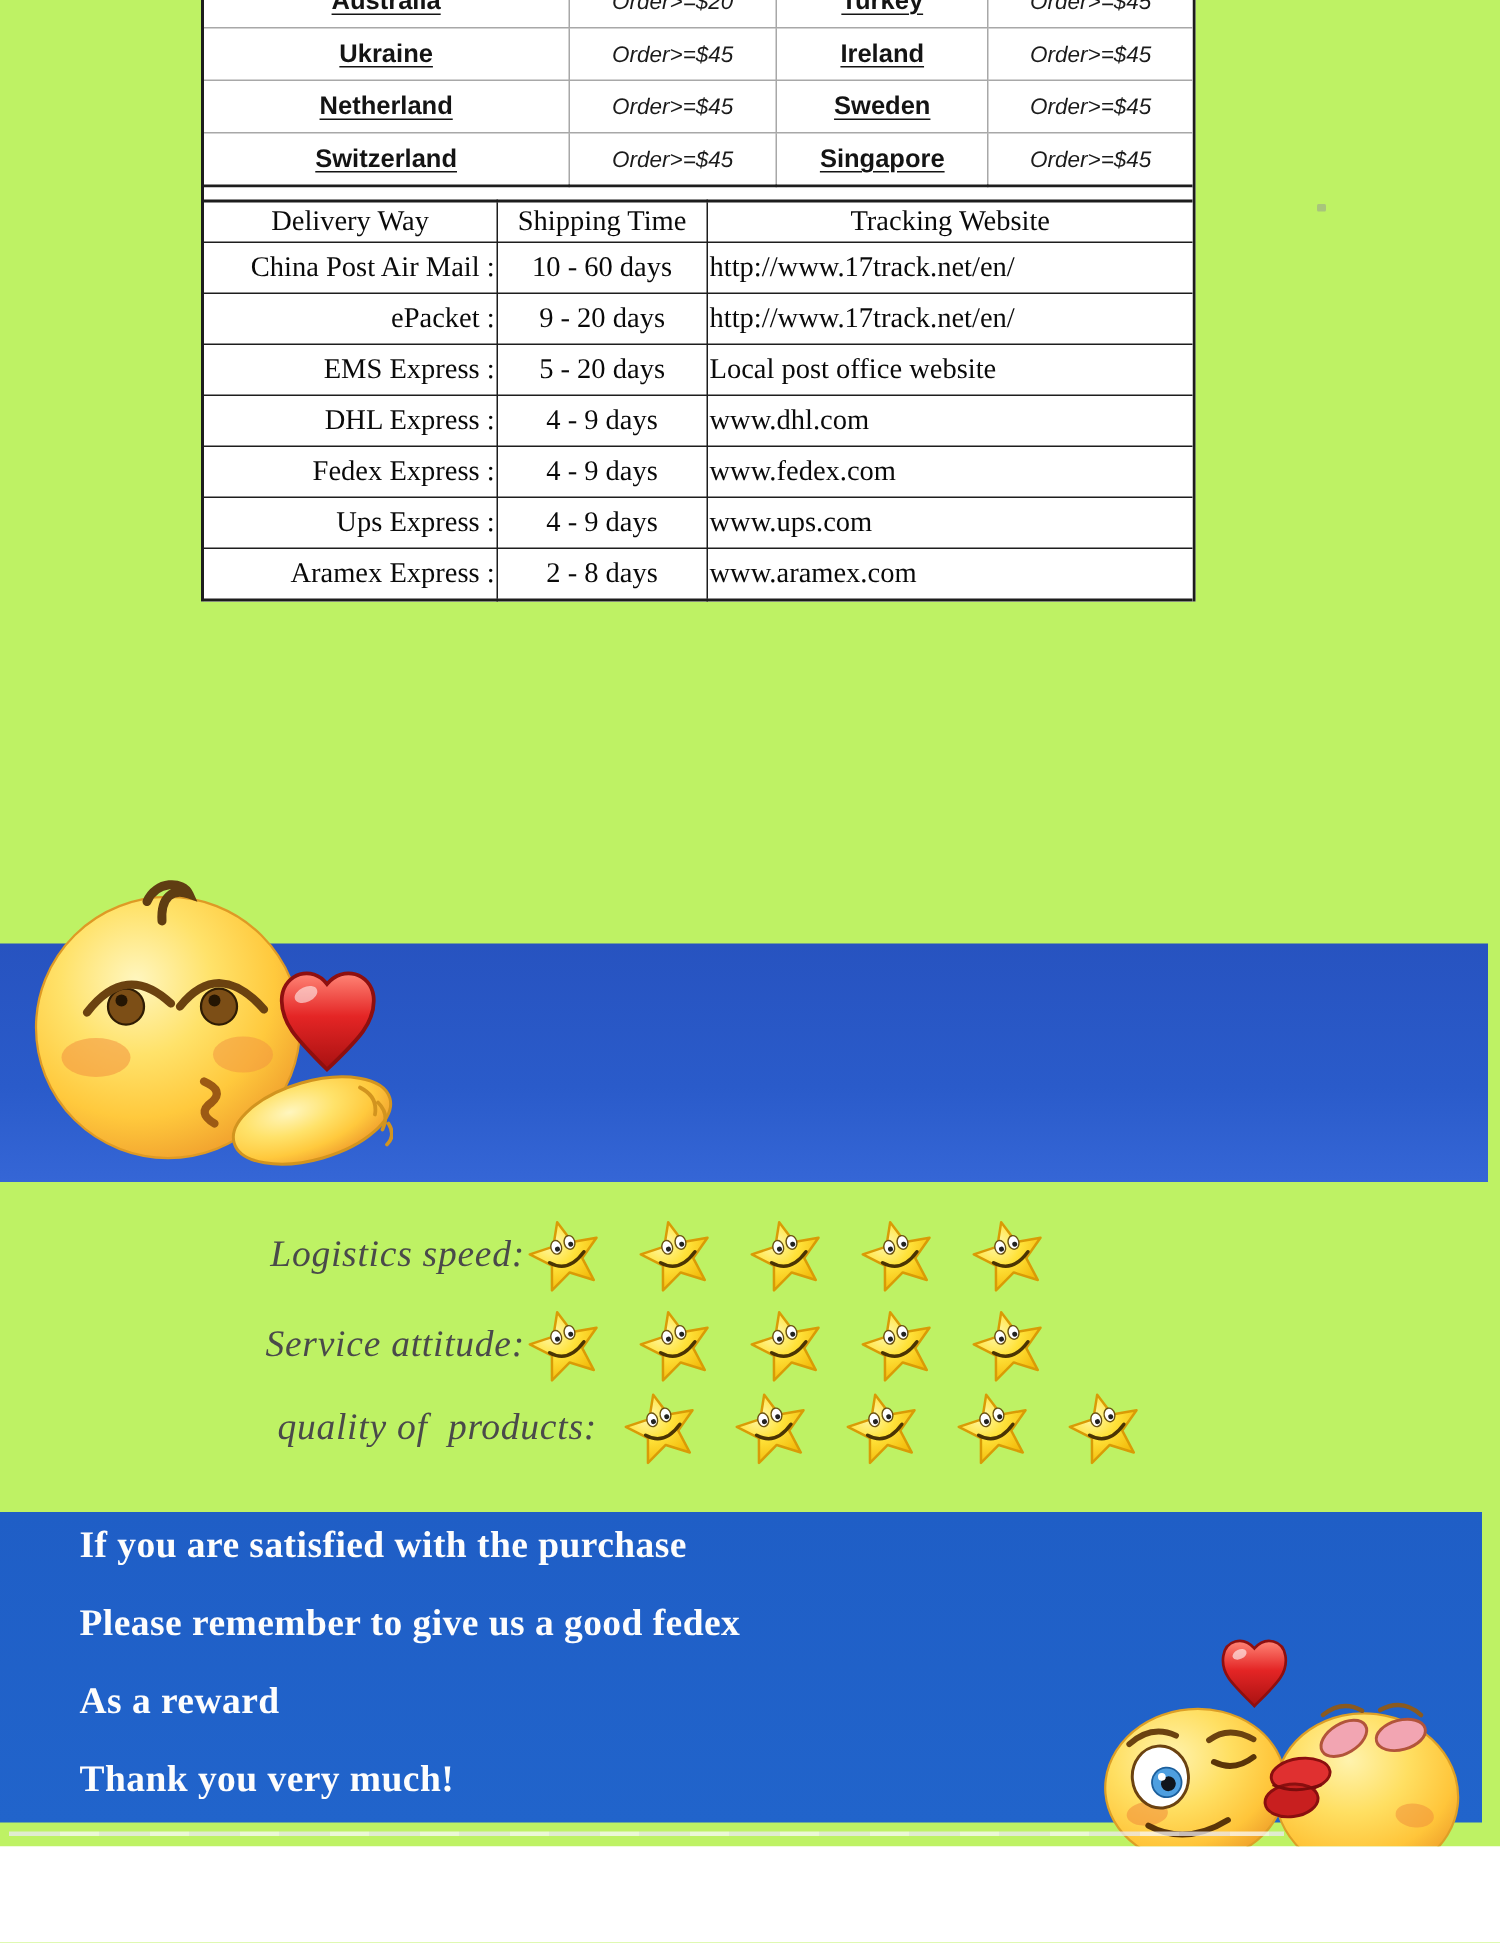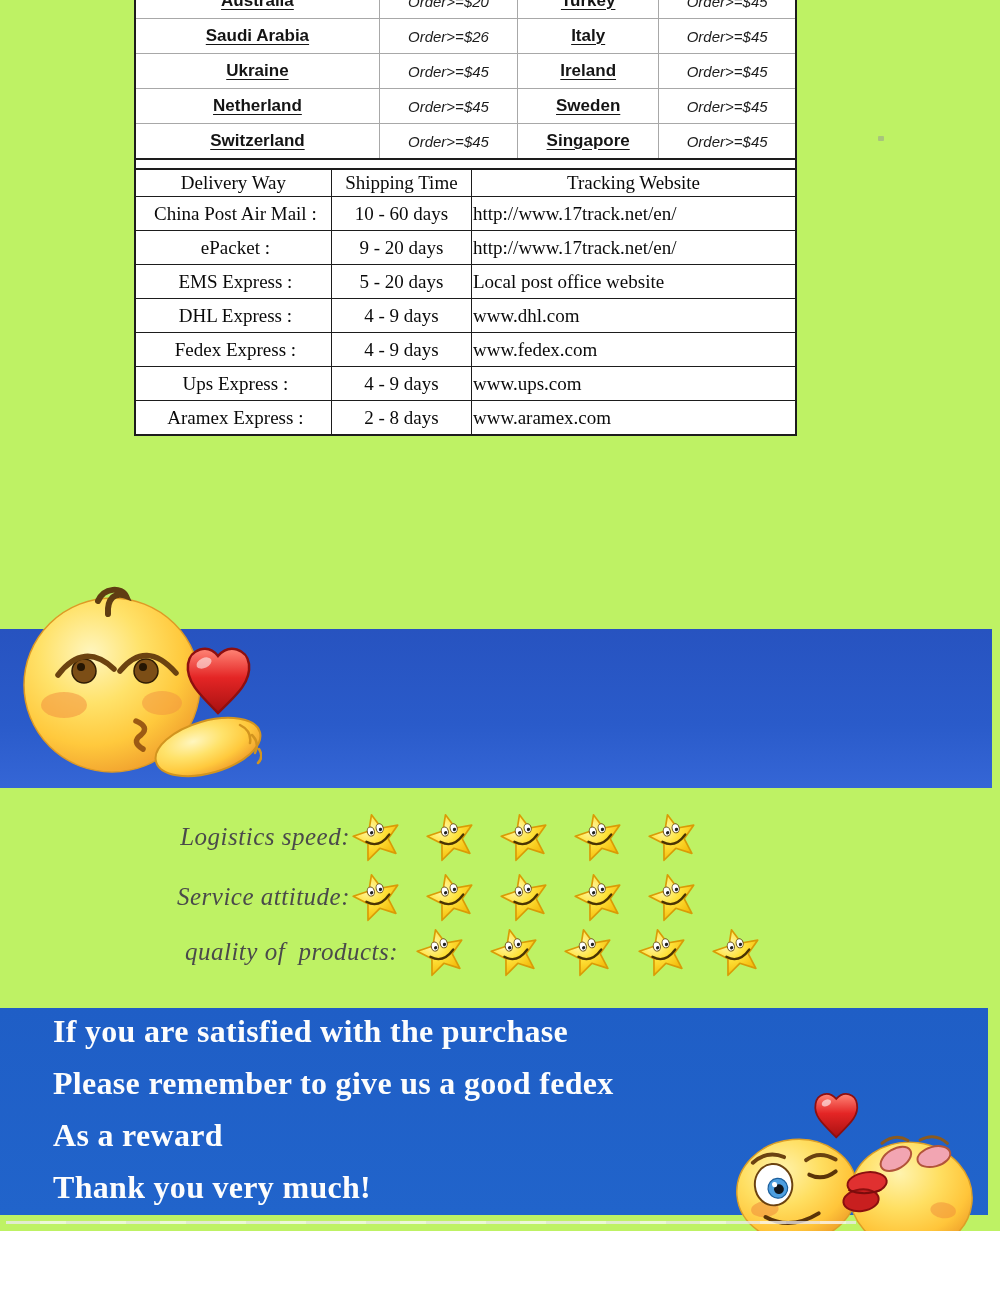--- a/index.html
+++ b/index.html
@@ -20,21 +20,21 @@
   .cell-country{font-family:"Liberation Sans",sans-serif;font-weight:bold;font-size:17px;
                 text-decoration:underline;text-underline-offset:3px;color:#141414;}
   .cell-order{font-family:"Liberation Sans",sans-serif;font-style:italic;font-size:15px;
               color:#1b1b1b;}
   .table-gap{height:8px;background:#fff;}
   .delivery-table{border-top:2px solid #1d1d1d;border-bottom:2px solid #1d1d1d;}
   .delivery-table th,.delivery-table td{border:1.8px solid #1d1d1d;font-weight:normal;
        font-size:19px;vertical-align:middle;overflow:hidden;color:#0a0a0a;}
   .delivery-table th{height:24px;}
   .delivery-table td{height:31px;}
-  .delivery-table td.way{text-align:center;padding-left:5px;}
+  .delivery-table td.way{text-align:right;padding-left:5px;}
   .delivery-table td.time{text-align:center;}
   .delivery-table td.site{text-align:left;}
   .delivery-table th:first-child,.delivery-table td:first-child{border-left:none;}
   .delivery-table th:last-child,.delivery-table td:last-child{border-right:none;}
 
   .watermark-dot{position:absolute;left:878px;top:136px;width:6px;height:5px;
                  background:#8f8f9a;opacity:.45;border-radius:1px;}
 
   
   .banner{position:absolute;left:0;top:629px;width:992px;height:159px;
@@ -46,21 +46,21 @@
   .rating-row{position:absolute;left:0;display:flex;align-items:center;height:52px;}
   .rating-label{font-style:italic;font-size:25px;color:#4a4a4a;text-align:right;
                 white-space:pre;letter-spacing:.5px;}
   .stars{display:flex;align-items:center;}
   .star{width:50px;height:50px;margin-right:24px;display:inline-block;}
   .star svg{display:block;}
 
   
   .footer-box{position:absolute;left:0;top:1008px;width:988px;height:207px;
               background:linear-gradient(180deg,#1f5ec6 0%,#2164cb 100%);}
-  .footer-line{position:absolute;left:53px;color:#fdfdfd;font-weight:bold;font-size:32px;
+  .footer-line{position:absolute;left:53px;color:#fdfdfd;font-weight:bold;font-size:25px;
                line-height:34px;white-space:nowrap;letter-spacing:.3px;}
   .kiss-pair-emoji{position:absolute;left:720px;top:1078px;width:266px;height:168px;}
 
   .artifact-line{position:absolute;left:6px;top:1221px;width:850px;height:3px;opacity:.75;
       background:repeating-linear-gradient(90deg,#eceaf3 0 34px,#fbfafd 34px 60px);}
 </style>
 </head>
 <body>
 
 <div class="page">
@@ -71,26 +71,20 @@
           <col style="width:243px">
           <col style="width:138px">
           <col style="width:141px">
           <col style="width:136px">
         </colgroup>
       <tbody>
         <tr>
           <td class="cell-country">Australia</td>
           <td class="cell-order">Order&gt;=$20</td>
           <td class="cell-country">Turkey</td>
-          <td class="cell-order">Order&gt;=$45</td>
-        </tr>
-        <tr>
-          <td class="cell-country">Saudi Arabia</td>
-          <td class="cell-order">Order&gt;=$26</td>
-          <td class="cell-country">Italy</td>
           <td class="cell-order">Order&gt;=$45</td>
         </tr>
         <tr>
           <td class="cell-country">Ukraine</td>
           <td class="cell-order">Order&gt;=$45</td>
           <td class="cell-country">Ireland</td>
           <td class="cell-order">Order&gt;=$45</td>
         </tr>
         <tr>
           <td class="cell-country">Netherland</td>

